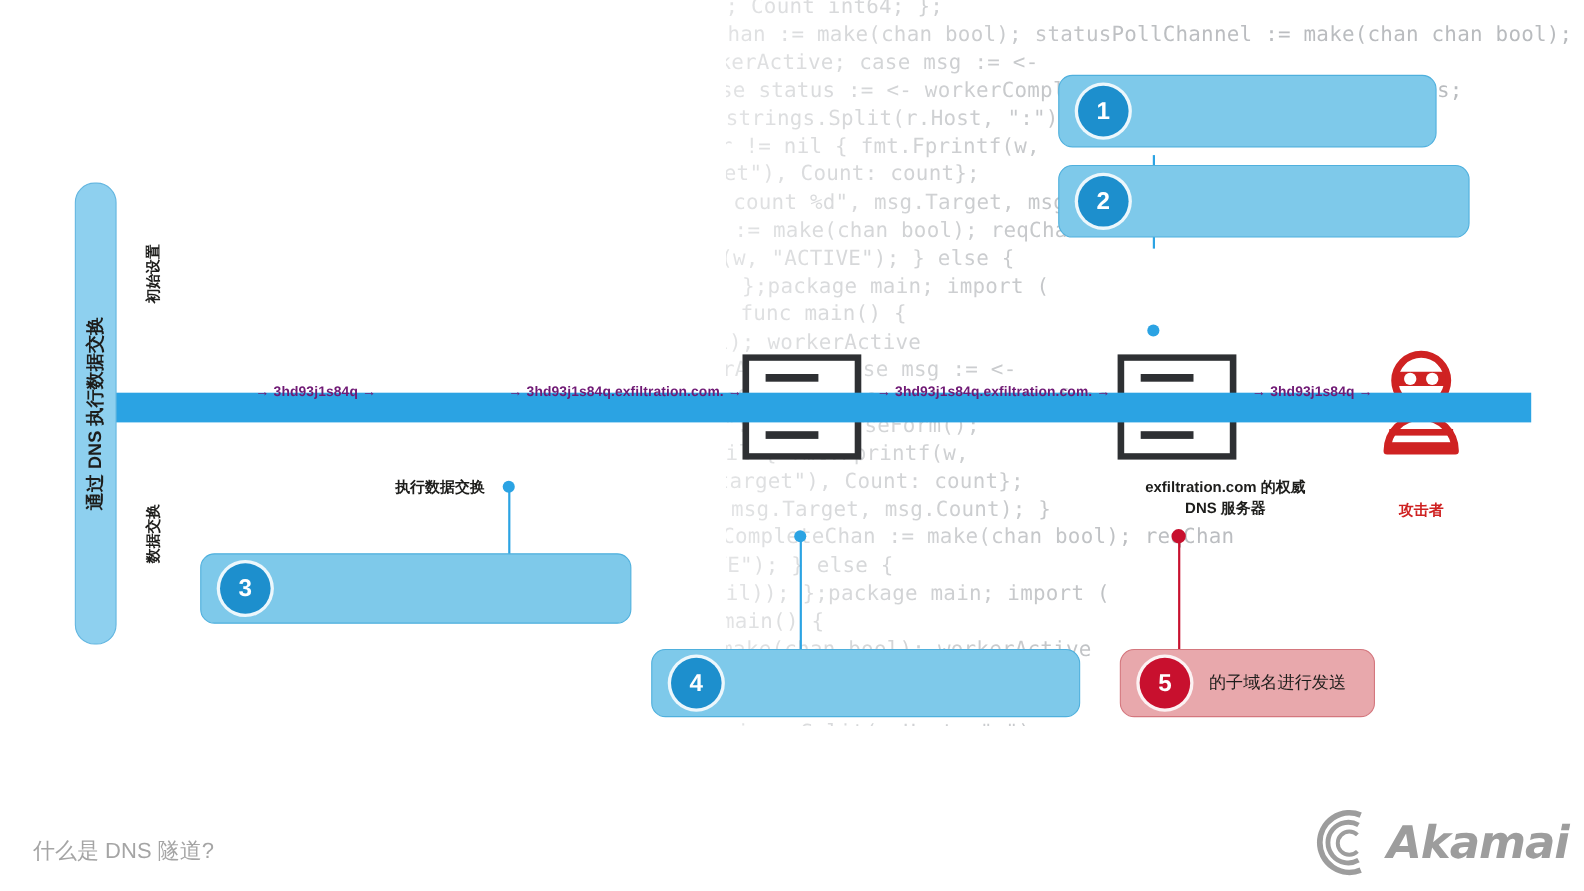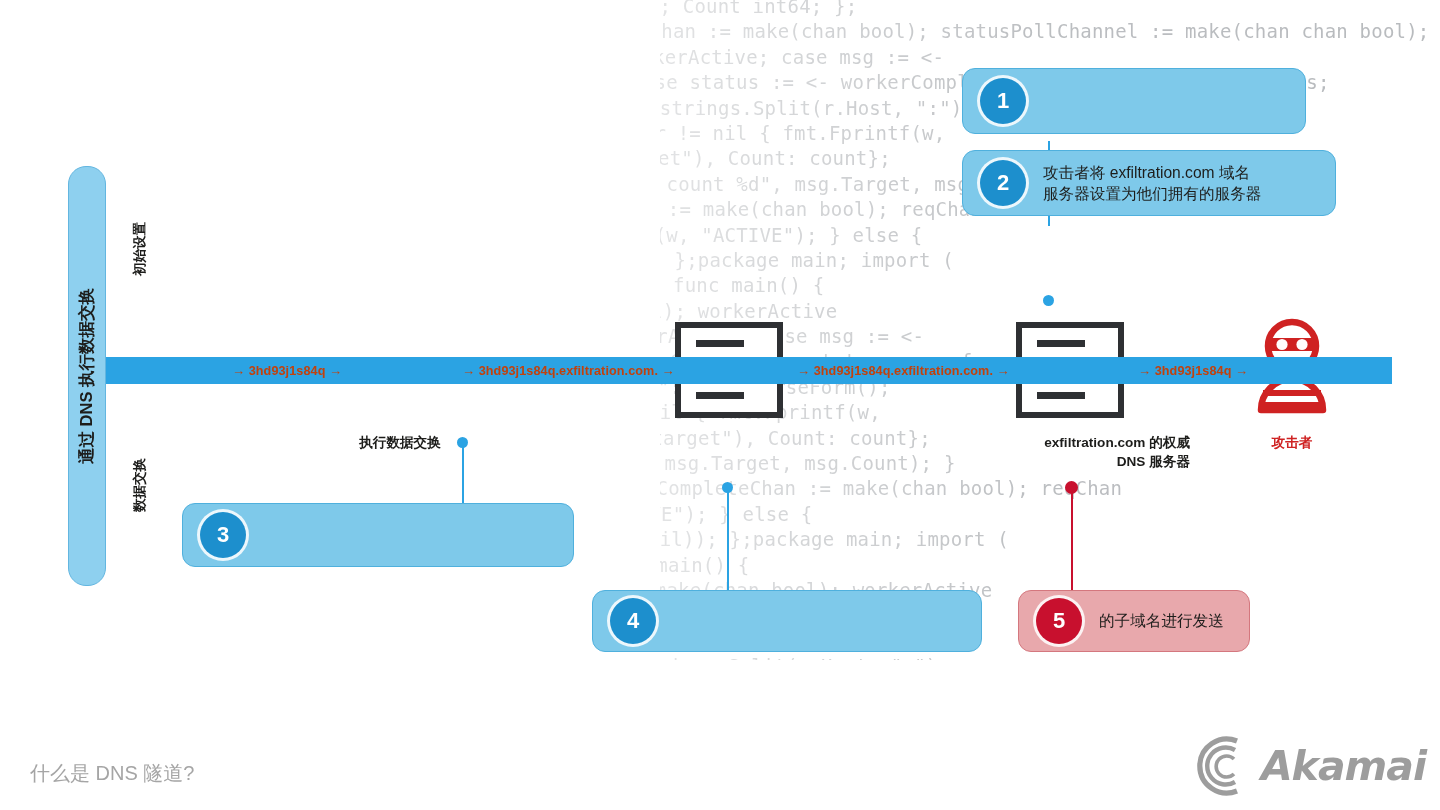--- a/index.html
+++ b/index.html
@@ -49,22 +49,22 @@
   }
   .vlabel.l1{left:131px;top:276px;transform:rotate(-90deg);}
   .vlabel.l2{left:131px;top:512px;transform:rotate(-90deg);}
 
   
   .band{
     position:absolute;left:84px;top:357px;width:1308px;height:27px;
     background:#2ba3e3;z-index:2;
   }
   .flow-label{
-    position:absolute;top:357px;height:27px;line-height:27px;z-index:5;
-    color:#c2410c;font-size:12.6px;font-weight:bold;white-space:nowrap;
+    position:absolute;top:342px;height:27px;line-height:27px;z-index:5;
+    color:#701a75;font-size:12.6px;font-weight:bold;white-space:nowrap;
     letter-spacing:.1px;
   }
   .flow-label .arw{font-size:13px;font-weight:bold;}
   .node-cap{
     position:absolute;z-index:6;text-align:center;white-space:nowrap;
     font-size:13.6px;font-weight:bold;color:#1d1d1b;line-height:19px;
   }
   .node-cap.red{color:#cf2222;}
 
   
@@ -262,26 +262,26 @@
 
       <path d="M9 92 A31 31 0 0 1 71 92 Z" fill="#ffffff" stroke="#cf2222" stroke-width="6.5" stroke-linejoin="round"></path>
       <rect x="11" y="72" width="58" height="6" fill="#cf2222"></rect>
       <rect x="9" y="84" width="62" height="6" fill="#cf2222"></rect>
     </svg>
   </div>
 
   <div class="node-cap" style="left:330px;top:433px;width:140px;">执行数据交换</div>
 
 
-  <div class="node-cap" style="left:950px;top:433px;width:240px;text-align:right;">
+  <div class="node-cap" style="left:994px;top:433px;width:240px;">
     <div>exfiltration.com 的权威</div>
     <div>DNS 服务器</div>
   </div>
 
-  <div class="node-cap red" style="left:1232px;top:433px;width:120px;">攻击者</div>
+  <div class="node-cap red" style="left:1232px;top:454px;width:120px;">攻击者</div>
 
   <div class="conn" style="left:1043px;top:221px;width:11px;height:90px;">
     <div class="ln" style="height:85px;top:-80px;"></div>
     <div class="dot" style="top:74px;"></div>
   </div>
 
   <div class="conn" style="left:457px;top:437px;width:11px;height:72px;">
     <div class="ln" style="height:70px;"></div>
     <div class="dot"></div>
   </div>
@@ -295,22 +295,20 @@
     <div class="ln" style="height:106px;width:2.2px;"></div>
     <div class="dot" style="width:13px;height:13px;left:-1px;top:-1px;"></div>
   </div>
 
   <div class="callout blue" style="left:962px;top:68px;width:344px;height:66px;">
     <div class="num">1</div>
   </div>
 
   <div class="callout blue" style="left:962px;top:150px;width:374px;height:66px;">
     <div class="num">2</div>
-    <div class="txt">攻击者将 exfiltration.com 域名
-服务器设置为他们拥有的服务器</div>
   </div>
 
   <div class="callout blue" style="left:182px;top:503px;width:392px;height:64px;">
     <div class="num">3</div>
   </div>
 
   <div class="callout blue" style="left:592px;top:590px;width:390px;height:62px;">
     <div class="num">4</div>
   </div>
 

